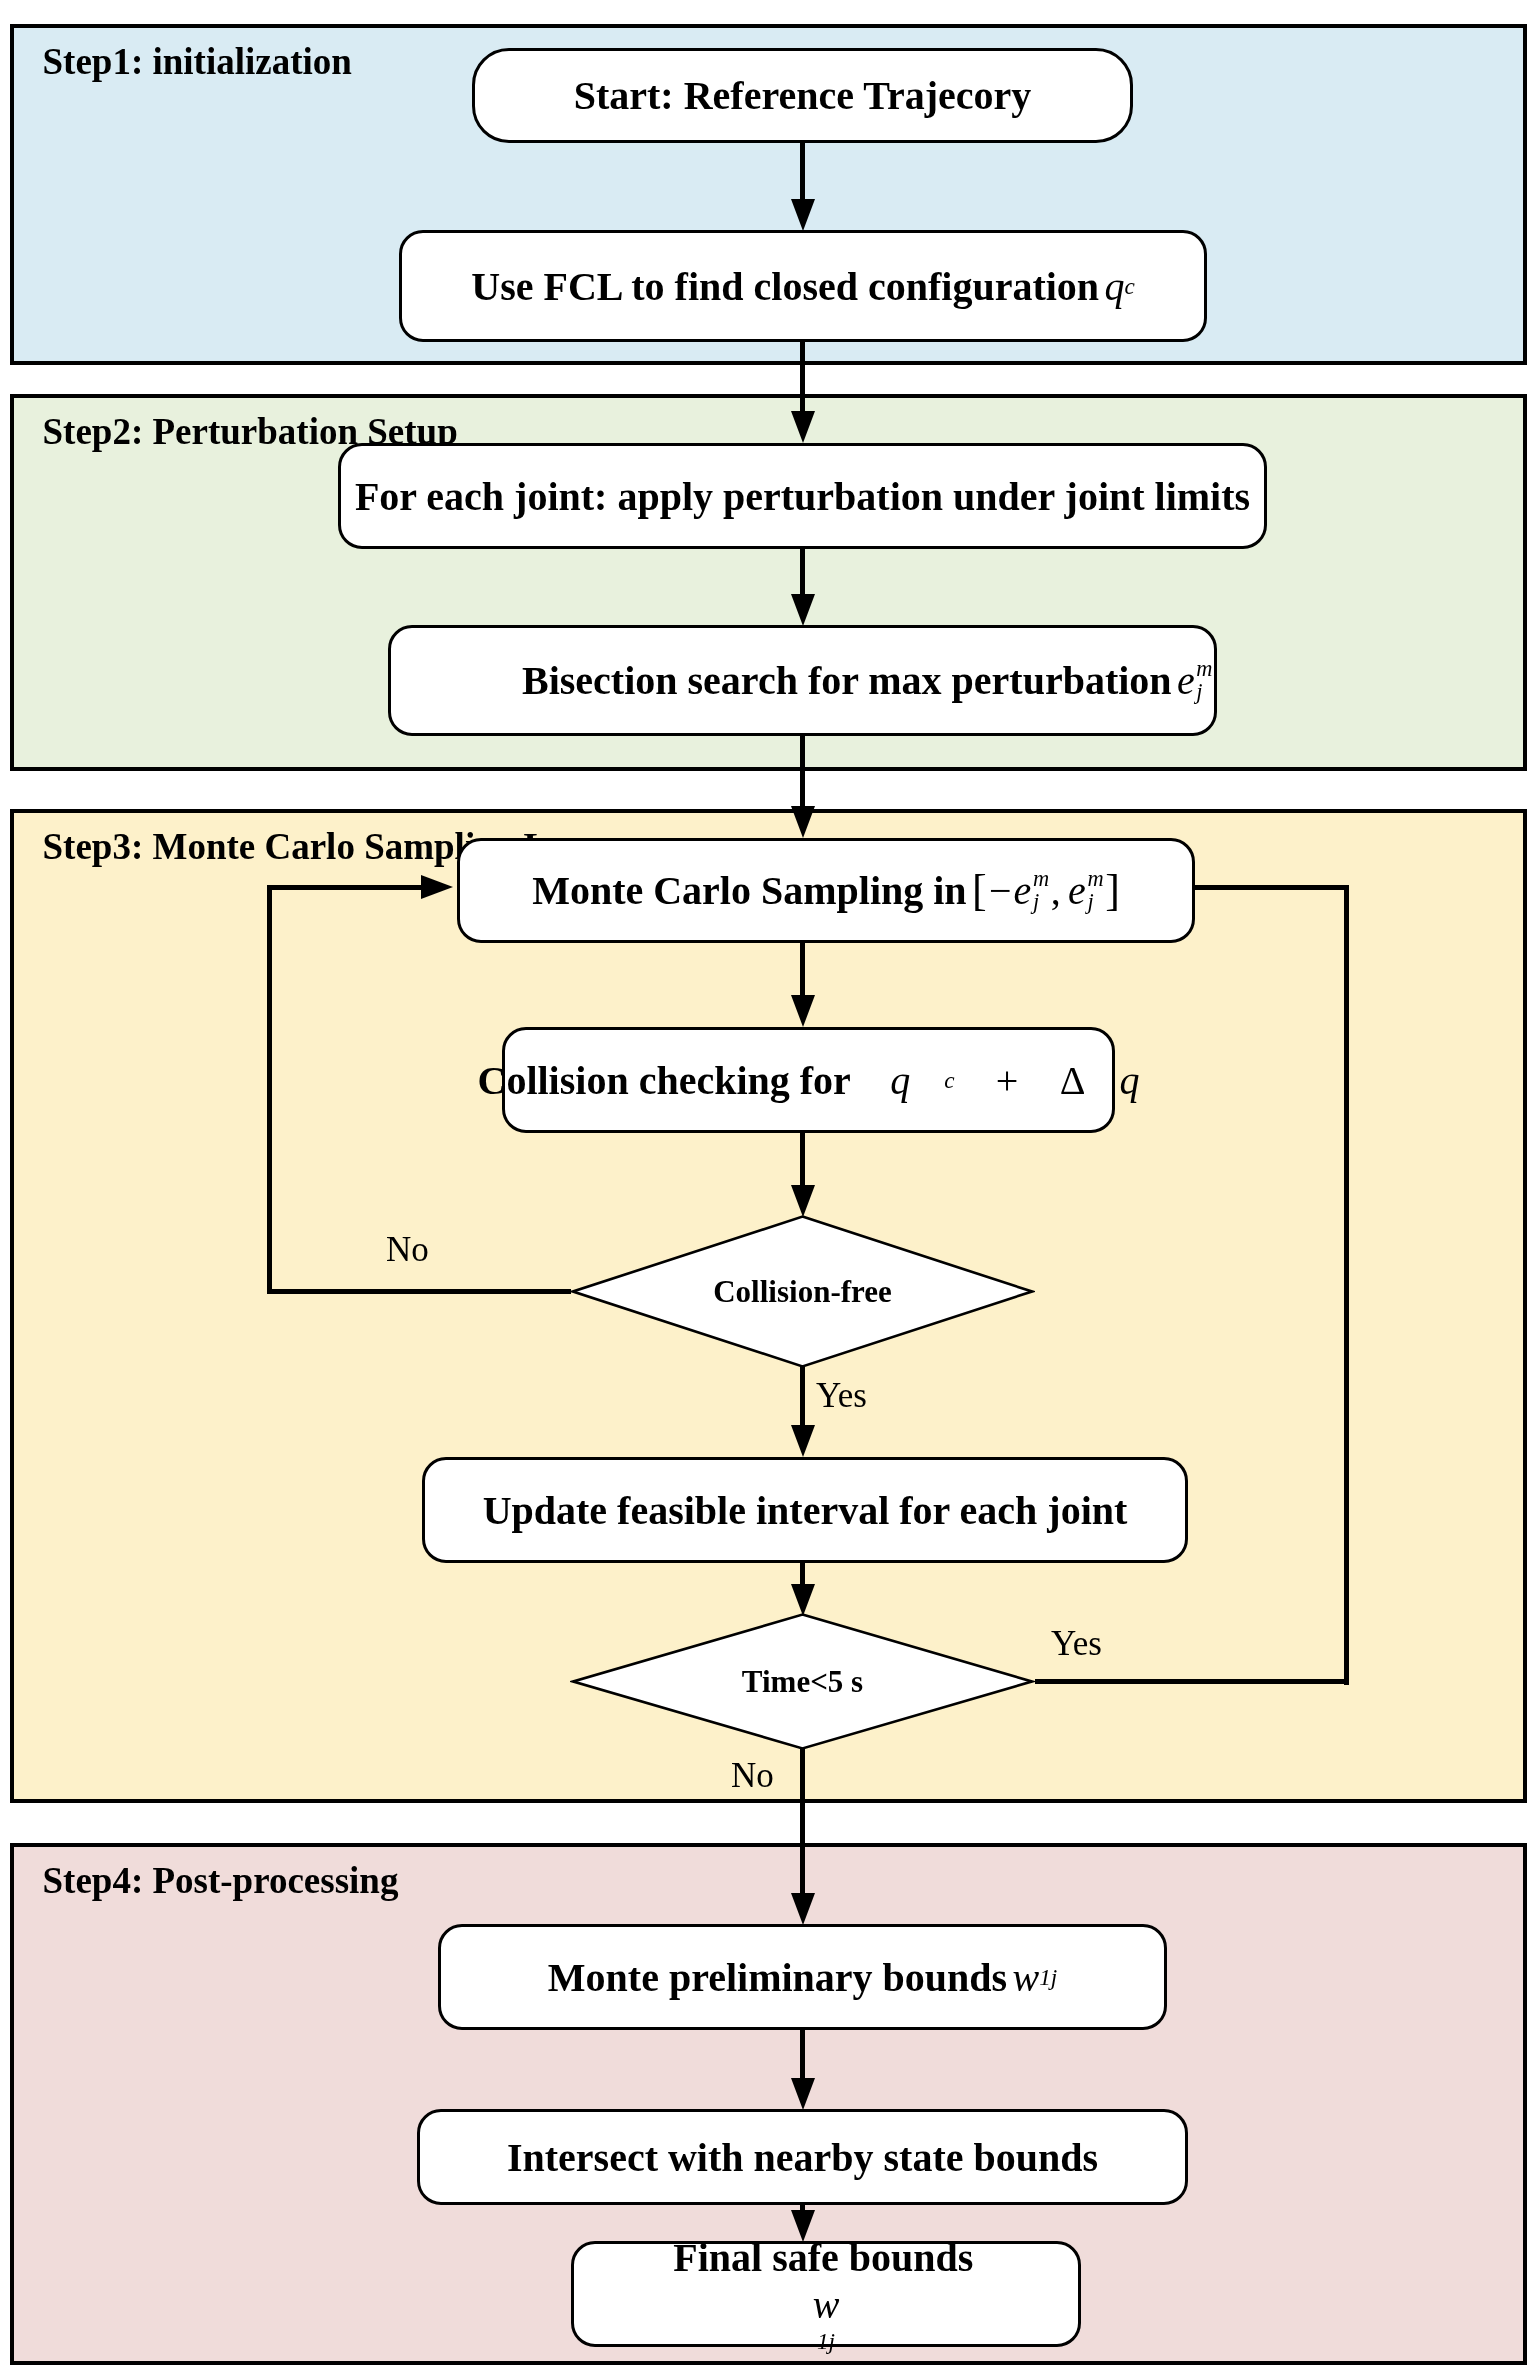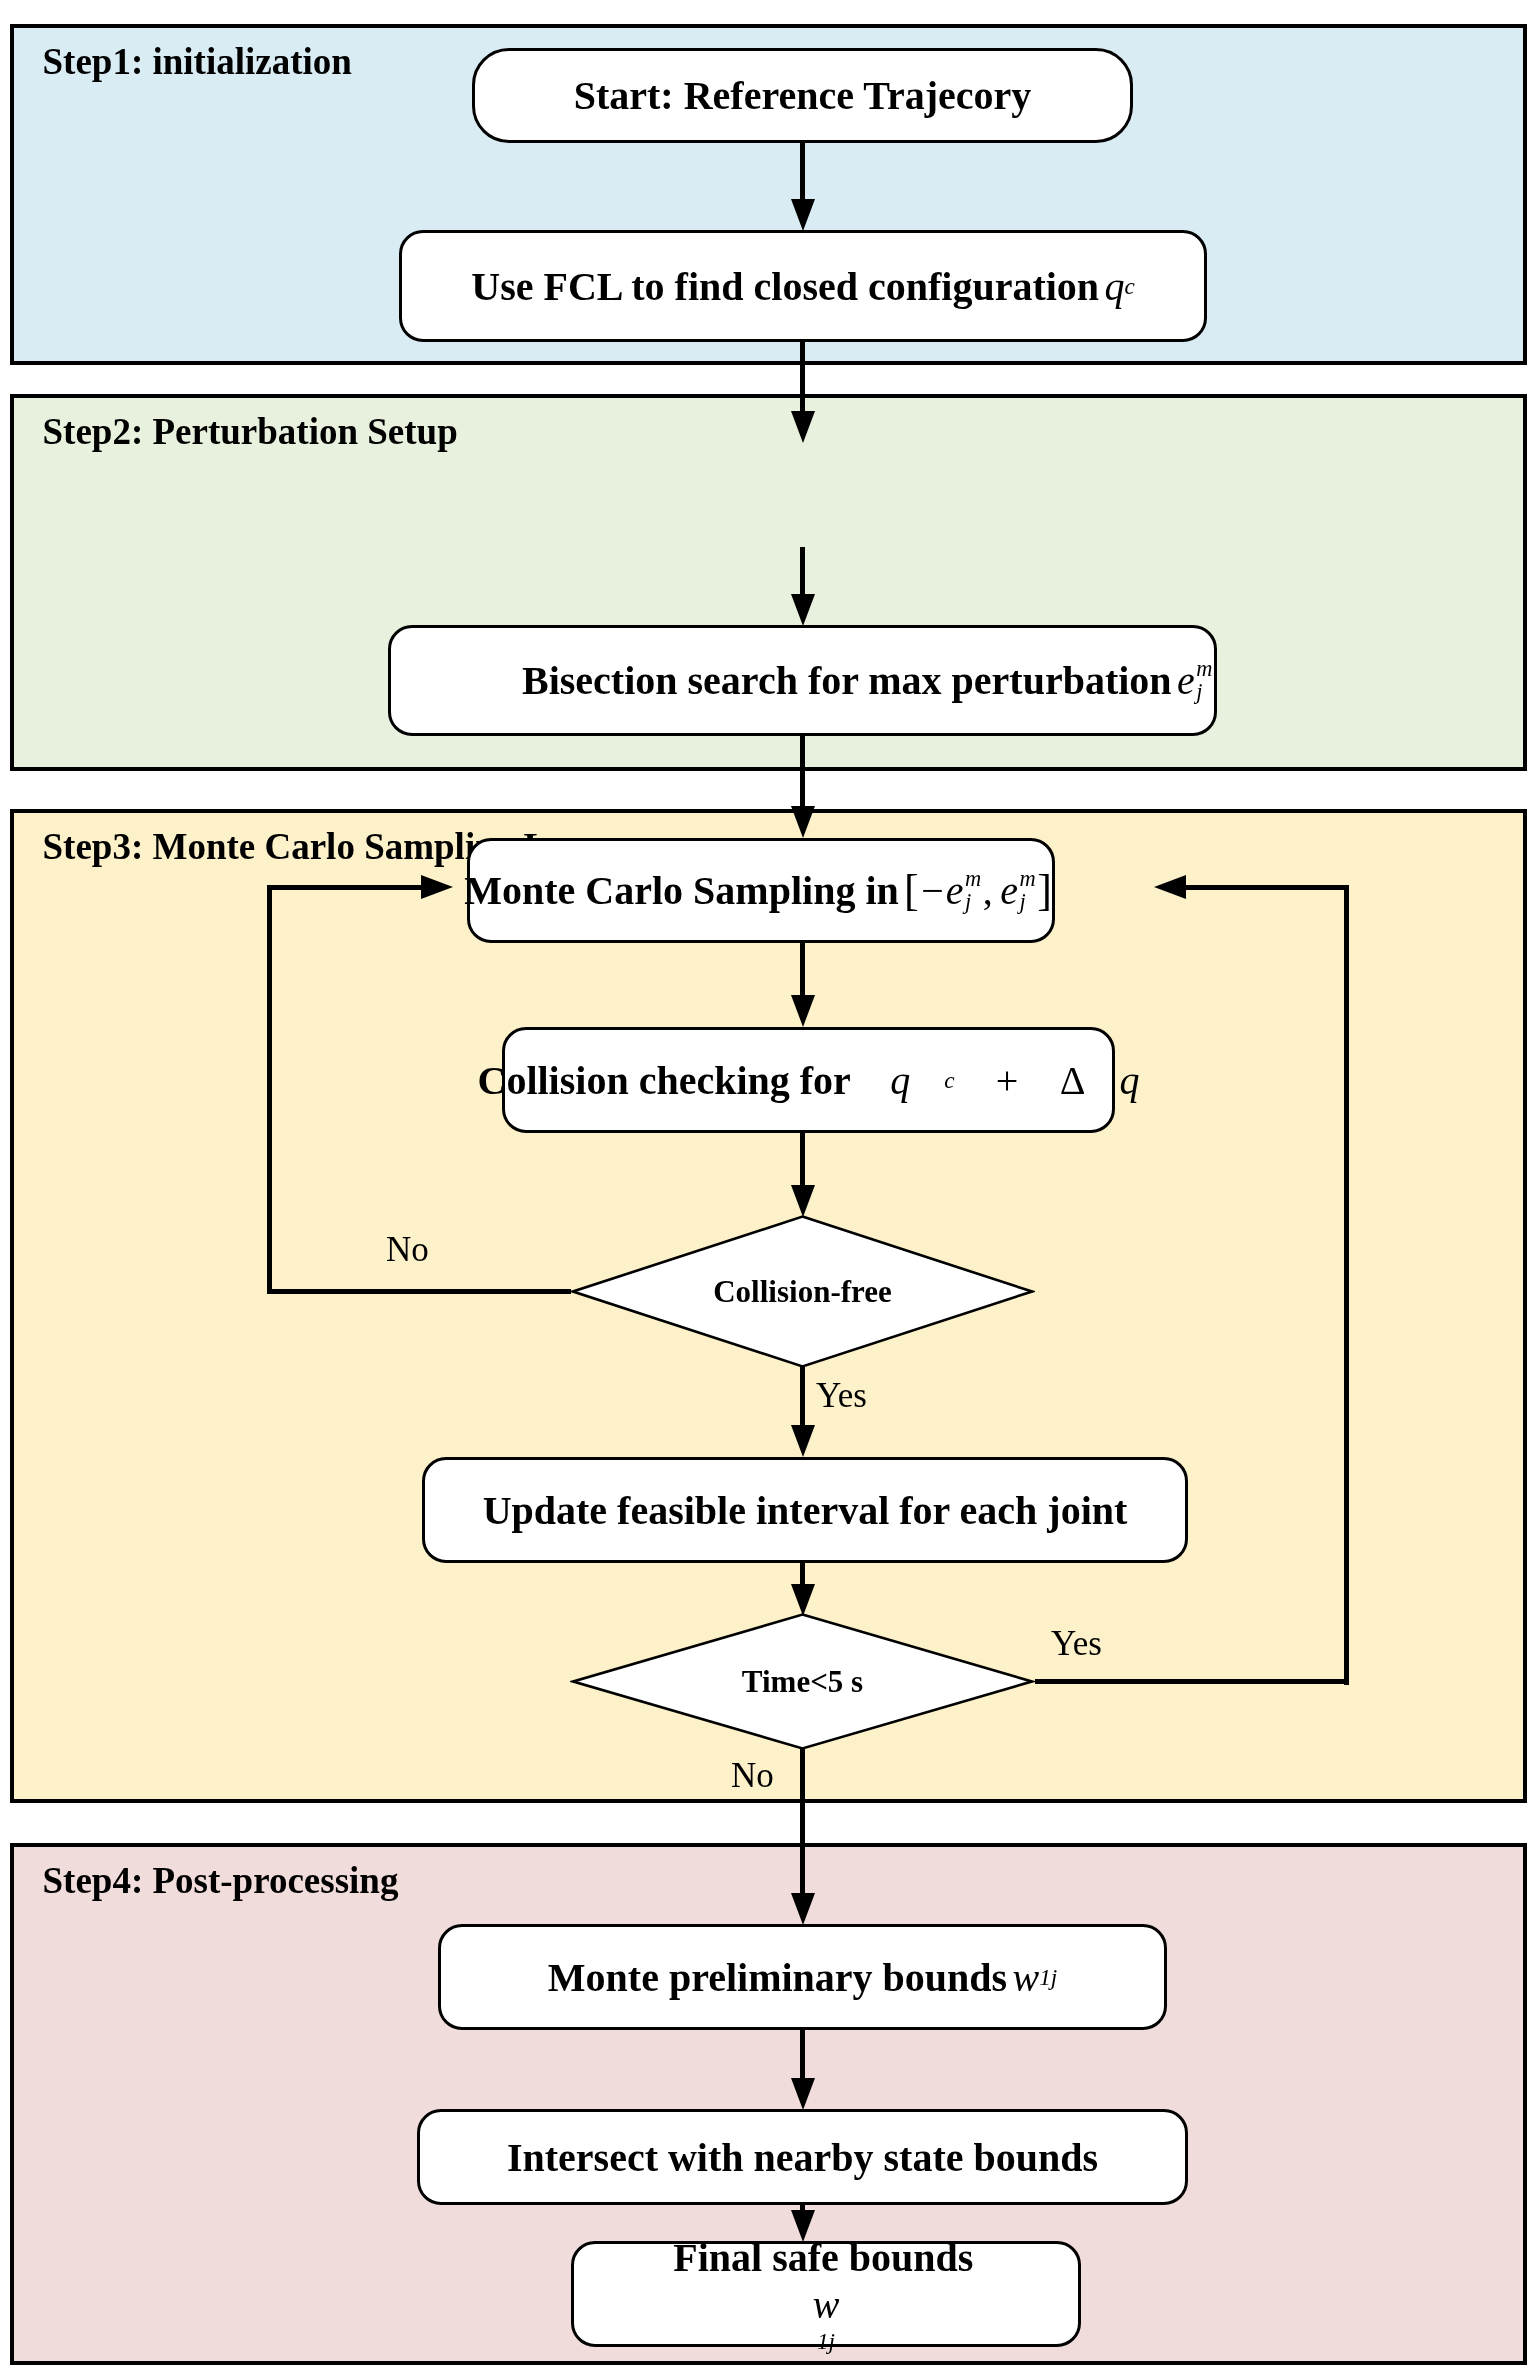--- a/index.html
+++ b/index.html
@@ -125,31 +125,34 @@
   <div class="node stadium" style="left:472px; top:48px; width:661px; height:95px;">
     <span>Start: Reference Trajecory</span>
   </div>
 
   <div class="node" style="left:399px; top:230px; width:808px; height:112px;">
     <span class="prefix">Use FCL to find closed configuration</span>
     <span class="mvar">q</span>
       <span class="msub">c</span>
   </div>
 
+  <div class="node" style="left:338px; top:443px; width:929px; height:106px;">
+    <span>For each joint: apply perturbation under joint limits</span>
+  </div>
 
   <div class="node" style="left:388px; top:625px; width:829px; height:111px;justify-content:flex-end;">
     <span class="prefix">Bisection search for max perturbation</span>
     <span class="mvar">e</span>
       <span class="supsub">
         <span>m</span>
         <span>j</span>
       </span>
   </div>
 
-  <div class="node" style="left:467px; top:838px; width:588px; height:105px;justify-content:flex-end;">
+  <div class="node" style="left:457px; top:838px; width:738px; height:105px;">
     <span class="prefix">Monte Carlo Sampling in</span>
     <span class="mbracket">[</span>
       <span class="mvar">−</span>
       <span class="mvar">e</span>
       <span class="supsub">
         <span>m</span>
         <span>j</span>
       </span>
       <span class="mcomma">,</span>
       <span class="mvar">e</span>

